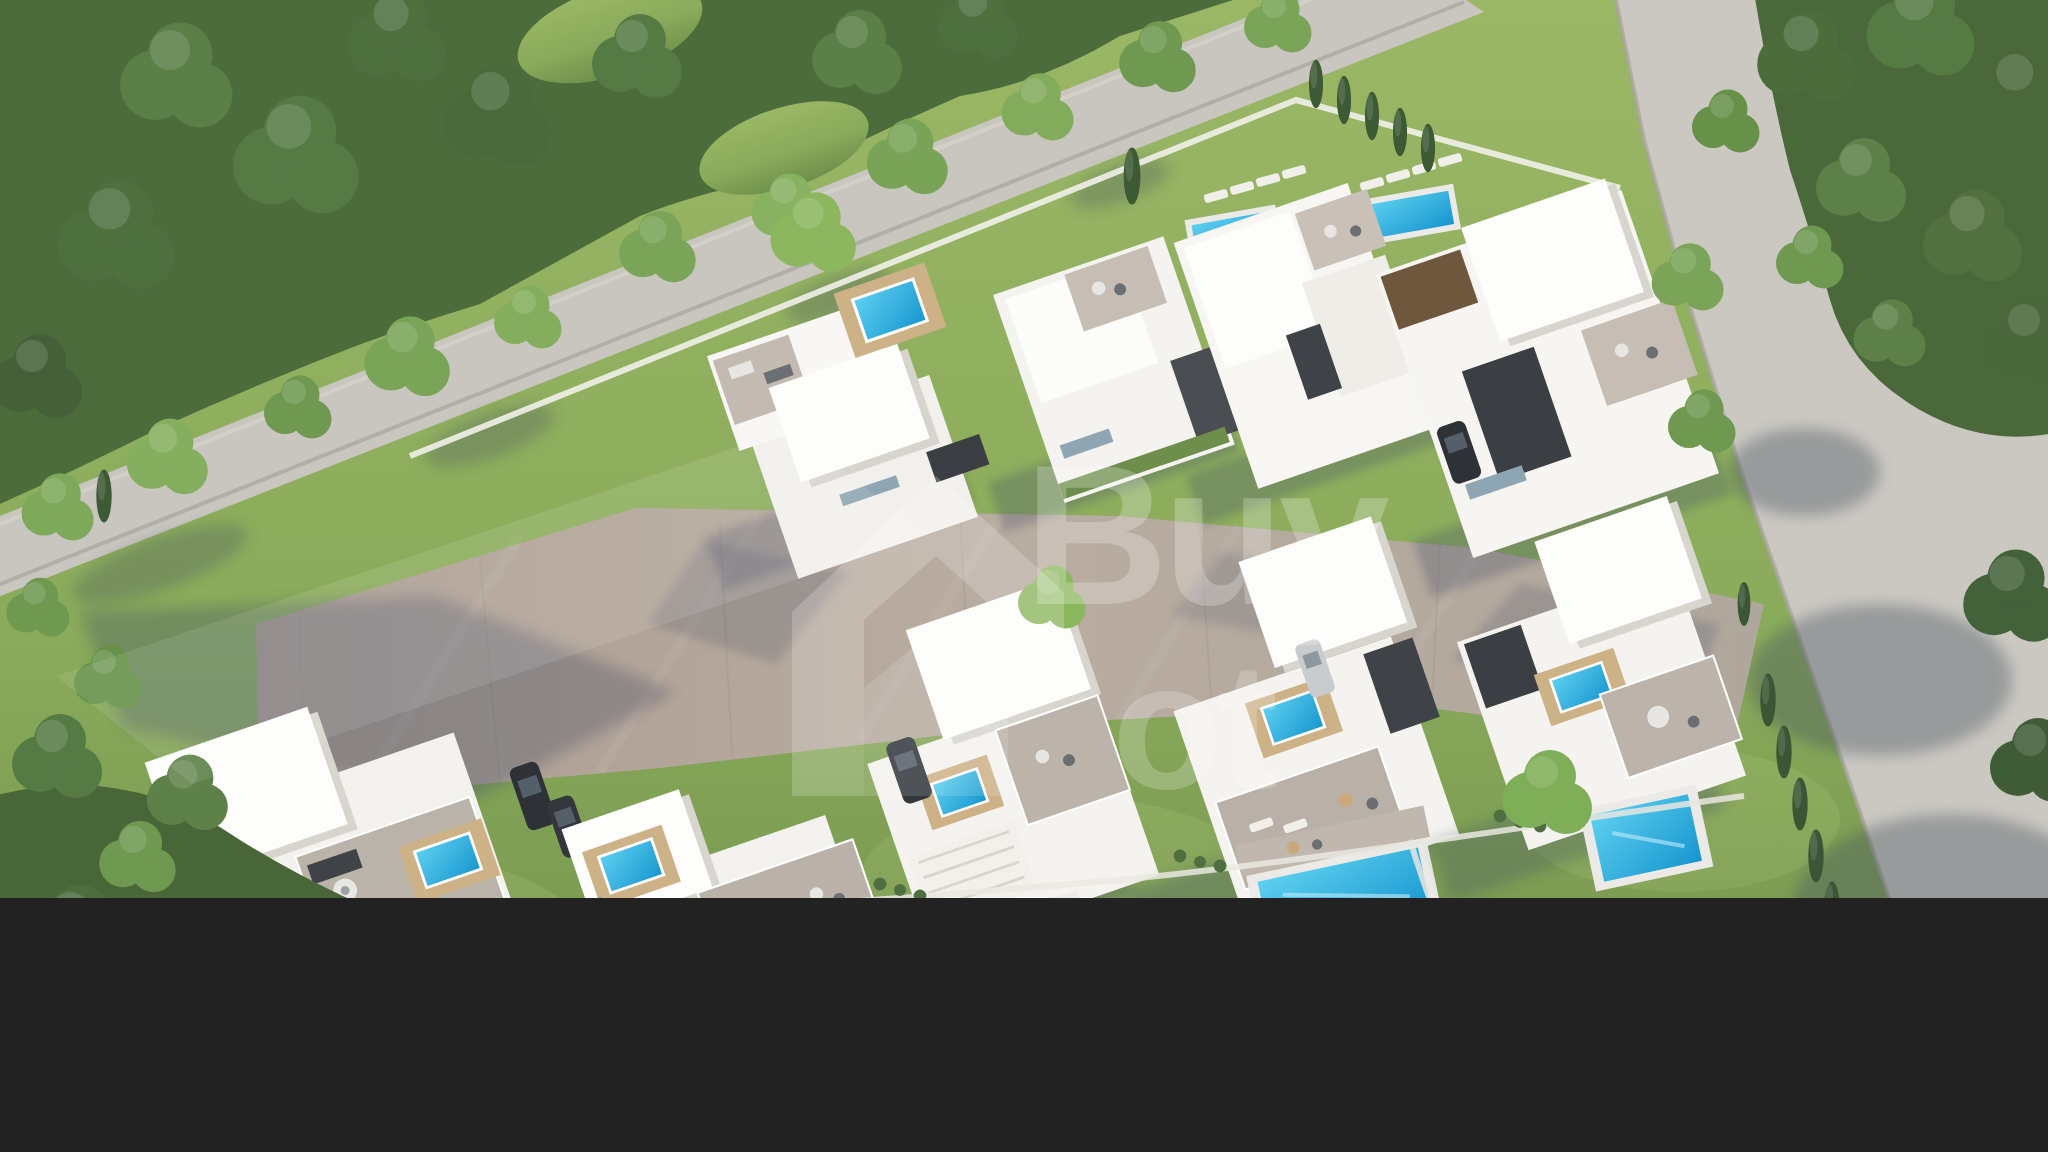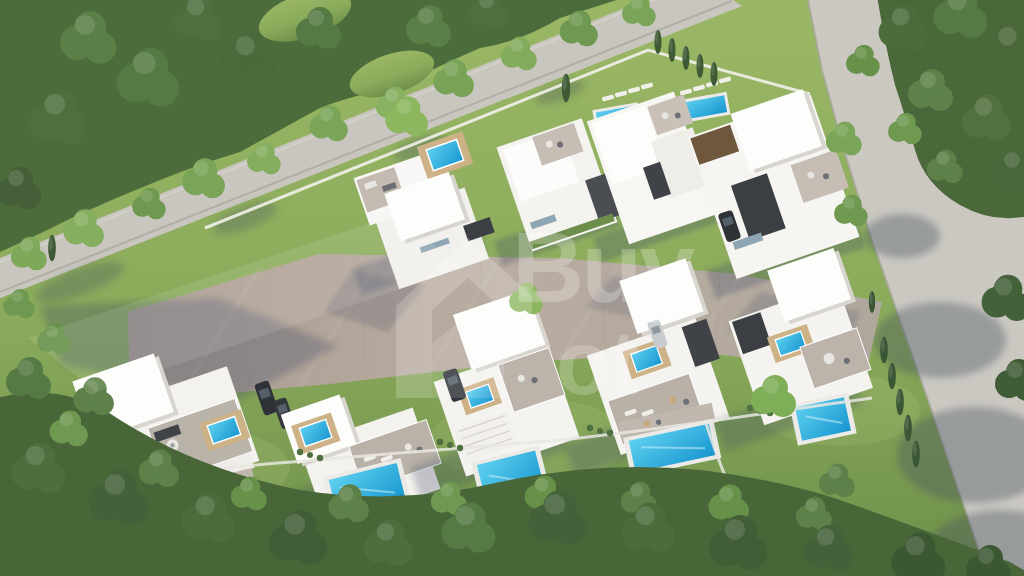--- a/index.html
+++ b/index.html
@@ -1,16 +1,16 @@
 <!DOCTYPE html>
 <html><head>
 <meta charset="utf-8">
 <style>
   html,body{margin:0;padding:0;background:#222;}
-  .stage{position:relative;width:1024px;height:576px;overflow:hidden;
+  .stage{position:relative;width:1024px;height:449px;overflow:hidden;
          font-family:"Liberation Sans",sans-serif;}
   .stage svg{display:block;width:1024px;height:576px;}
   .wm-text{font-family:"Liberation Sans",sans-serif;font-weight:bold;fill:#ffffff;}
 </style>
 </head>
 <body>
 
 <div class="stage">
 <svg viewBox="0 0 1024 576" xmlns="http://www.w3.org/2000/svg">
   <defs>

